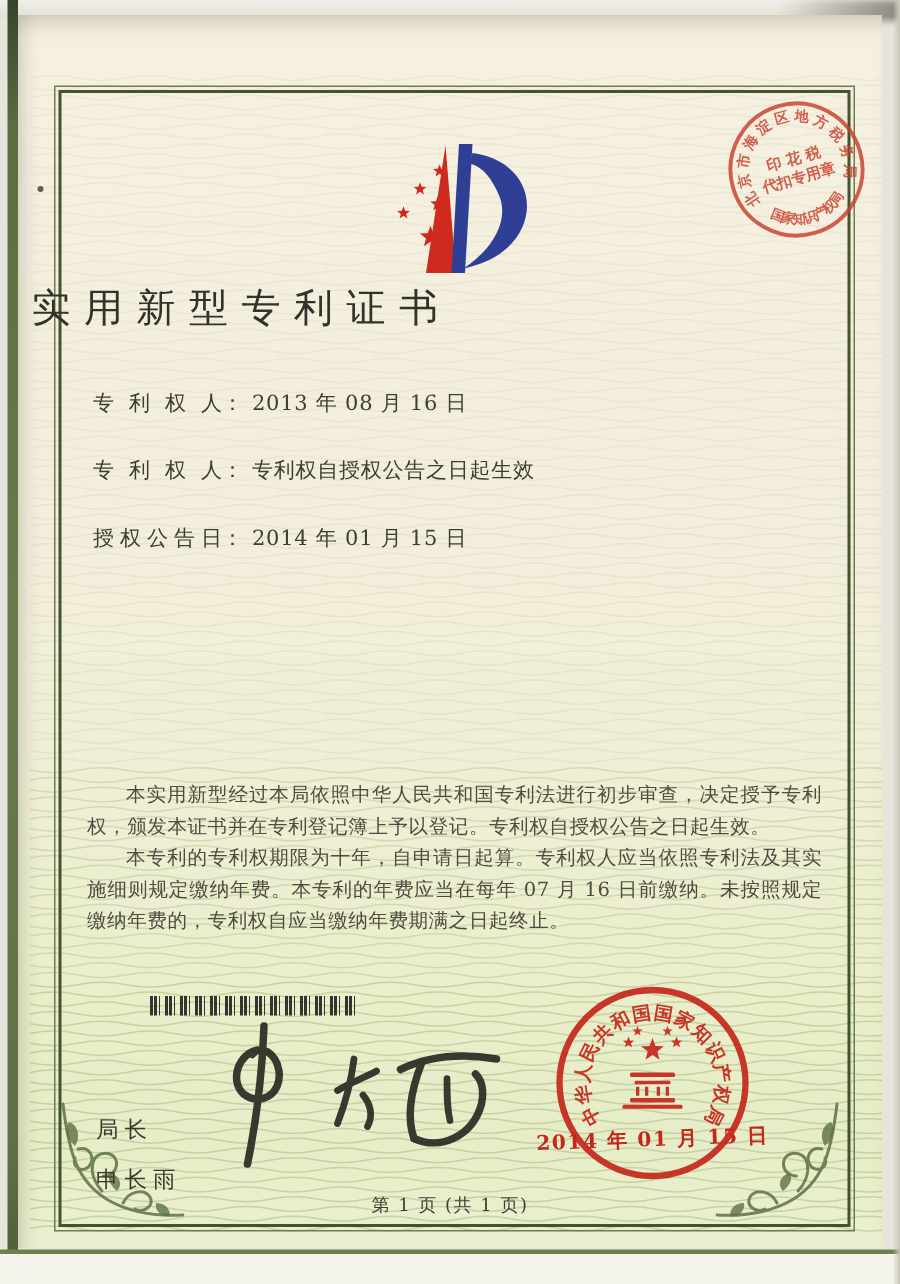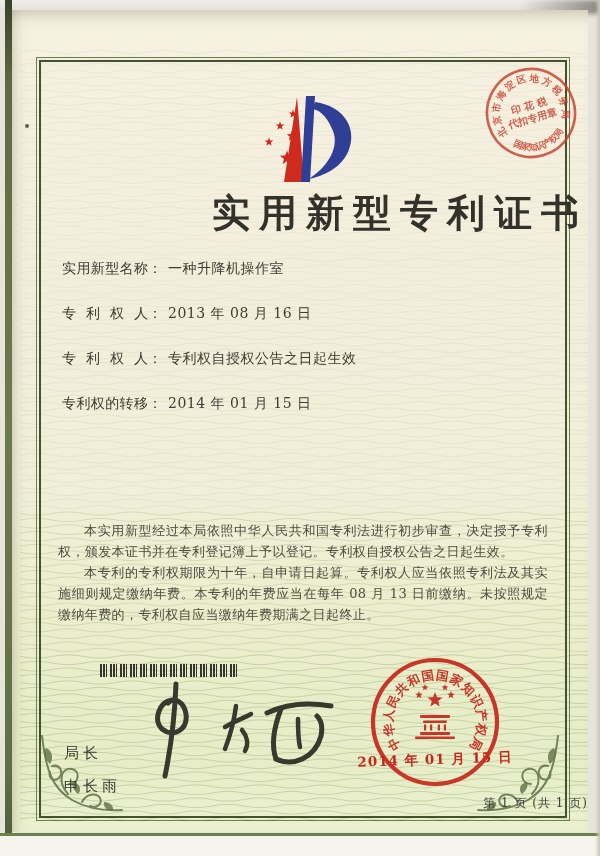--- a/index.html
+++ b/index.html
@@ -23,40 +23,40 @@
   
   .frame{position:absolute;left:24px;top:47px;width:532px;height:762px;border:1.5px solid #6c7d4f;}
   .frame-inner{position:absolute;left:2px;top:2px;right:2px;bottom:2px;border:2.5px solid #44532f;}
   .corner{position:absolute;width:85px;height:85px;}
   .corner.left{left:26px;top:722px;}
   .corner.right{left:465px;top:722px;transform:scaleX(-1);}
   .speck{position:absolute;left:13px;top:114px;width:4px;height:4px;border-radius:50%;background:#3a3a32;opacity:.8;}
   
   .cert-no{position:absolute;left:50px;top:80px;font-size:13.5px;letter-spacing:2.5px;color:#45443b;}
   .logo{position:absolute;left:223px;top:84px;}
-  .title{position:absolute;left:0;top:178px;width:576px;text-align:right;
-    font-size:38px;font-weight:700;letter-spacing:9px;color:#33322a;text-indent:9px;}
+  .title{position:absolute;left:0;top:178px;width:576px;text-align:left;
+    font-size:26px;font-weight:400;letter-spacing:9px;color:#33322a;text-indent:9px;}
   .fields{position:absolute;left:50px;top:250px;width:490px;color:#3c3b32;}
   .f-row{font-size:14px;margin-bottom:27px;white-space:nowrap;}
   .f-label{display:inline-block;width:86px;text-align:justify;text-align-last:justify;color:#3c3b32;}
   .f-colon{display:inline-block;}
   .f-value{margin-left:6px;letter-spacing:.5px;color:#3e3d33;}
   .body-text{position:absolute;left:46px;top:494px;width:490px;font-size:13px;line-height:21px;
     text-align:justify;color:#4e4c40;letter-spacing:.4px;margin-top:16px;}
   .body-text p{margin:0;text-indent:2em;}
   .barcode{position:absolute;left:88px;top:654px;width:140px;height:13px;opacity:.88;
     background:repeating-linear-gradient(90deg,#1c1c1a 0 2px,transparent 2px 3px,#1c1c1a 3px 5px,transparent 5px 6px,#1c1c1a 6px 7px,transparent 7px 10px);}
   .signer{position:absolute;left:52px;top:698px;color:#3a392e;font-size:15px;letter-spacing:4px;margin-top:36px;}
   .signer div{margin-bottom:14px;}
   .signature{position:absolute;left:118px;top:668px;}
   .official-seal{position:absolute;left:348px;top:638px;}
   .seal-date{position:absolute;left:344px;top:741px;width:158px;text-align:center;
     color:#c5271b;font-size:13.5px;font-weight:600;letter-spacing:1px;transform:rotate(-2deg);}
   .tax-stamp{position:absolute;left:466px;top:50px;}
-  .footer{position:absolute;left:0;top:785px;width:576px;text-align:right;
+  .footer{position:absolute;left:0;top:785px;width:576px;text-align:center;
     font-size:12px;letter-spacing:1px;color:#3f3e34;}
 </style>
 </head>
 <body>
 
 <div class="stage">
   <div class="edge-top"></div>
   <div class="binding-strip"></div>
   <div class="edge-smudge"></div>
 
@@ -226,29 +226,28 @@
           <polygon points="52.0,56.5 53.9,61.5 59.1,61.7 55.0,65.0 56.4,70.1 52.0,67.2 47.6,70.1 49.0,65.0 44.9,61.7 50.1,61.5"></polygon>
         </g>
       <polygon points="62,3 69,88 49,88" fill="#cf2a1e"></polygon>
       <polygon points="71,2 80,2 75,88 66,88" fill="#2f3f96"></polygon>
       <path d="M80,8 C110,12 123,36 113,58 C105,75 88,82 74,85 C95,71 104,52 98,37 C93,25 87,17 78,15 Z" fill="#2f3f96"></path>
     </svg>
 
     <div class="title">实用新型专利证书</div>
 
     <div class="fields">
-      <div class="f-row"><span class="f-label">实用新型名称</span><span class="f-colon">：</span><span class="f-value">一种升降机操作室</span></div>
       <div class="f-row"><span class="f-label">专利权人</span><span class="f-colon">：</span><span class="f-value">2013 年 08 月 16 日</span></div>
       <div class="f-row"><span class="f-label">专利权人</span><span class="f-colon">：</span><span class="f-value">专利权自授权公告之日起生效</span></div>
-      <div class="f-row"><span class="f-label">专利权的转移</span><span class="f-colon">：</span><span class="f-value">2014 年 01 月 15 日</span></div>
+      <div class="f-row"><span class="f-label">授权公告日</span><span class="f-colon">：</span><span class="f-value">2014 年 01 月 15 日</span></div>
     </div>
 
     <div class="body-text">
       <p>本实用新型经过本局依照中华人民共和国专利法进行初步审查，决定授予专利权，颁发本证书并在专利登记簿上予以登记。专利权自授权公告之日起生效。</p>
-      <p>本专利的专利权期限为十年，自申请日起算。专利权人应当依照专利法及其实施细则规定缴纳年费。本专利的年费应当在每年 08 月 13 日前缴纳。未按照规定缴纳年费的，专利权自应当缴纳年费期满之日起终止。</p>
+      <p>本专利的专利权期限为十年，自申请日起算。专利权人应当依照专利法及其实施细则规定缴纳年费。本专利的年费应当在每年 07 月 16 日前缴纳。未按照规定缴纳年费的，专利权自应当缴纳年费期满之日起终止。</p>
     </div>
 
     <div class="barcode"></div>
 
     <div class="signer">
       <div>局长</div>
       <div>申长雨</div>
     </div>
 
     <svg class="signature" width="215" height="110" viewBox="0 0 215 110">

